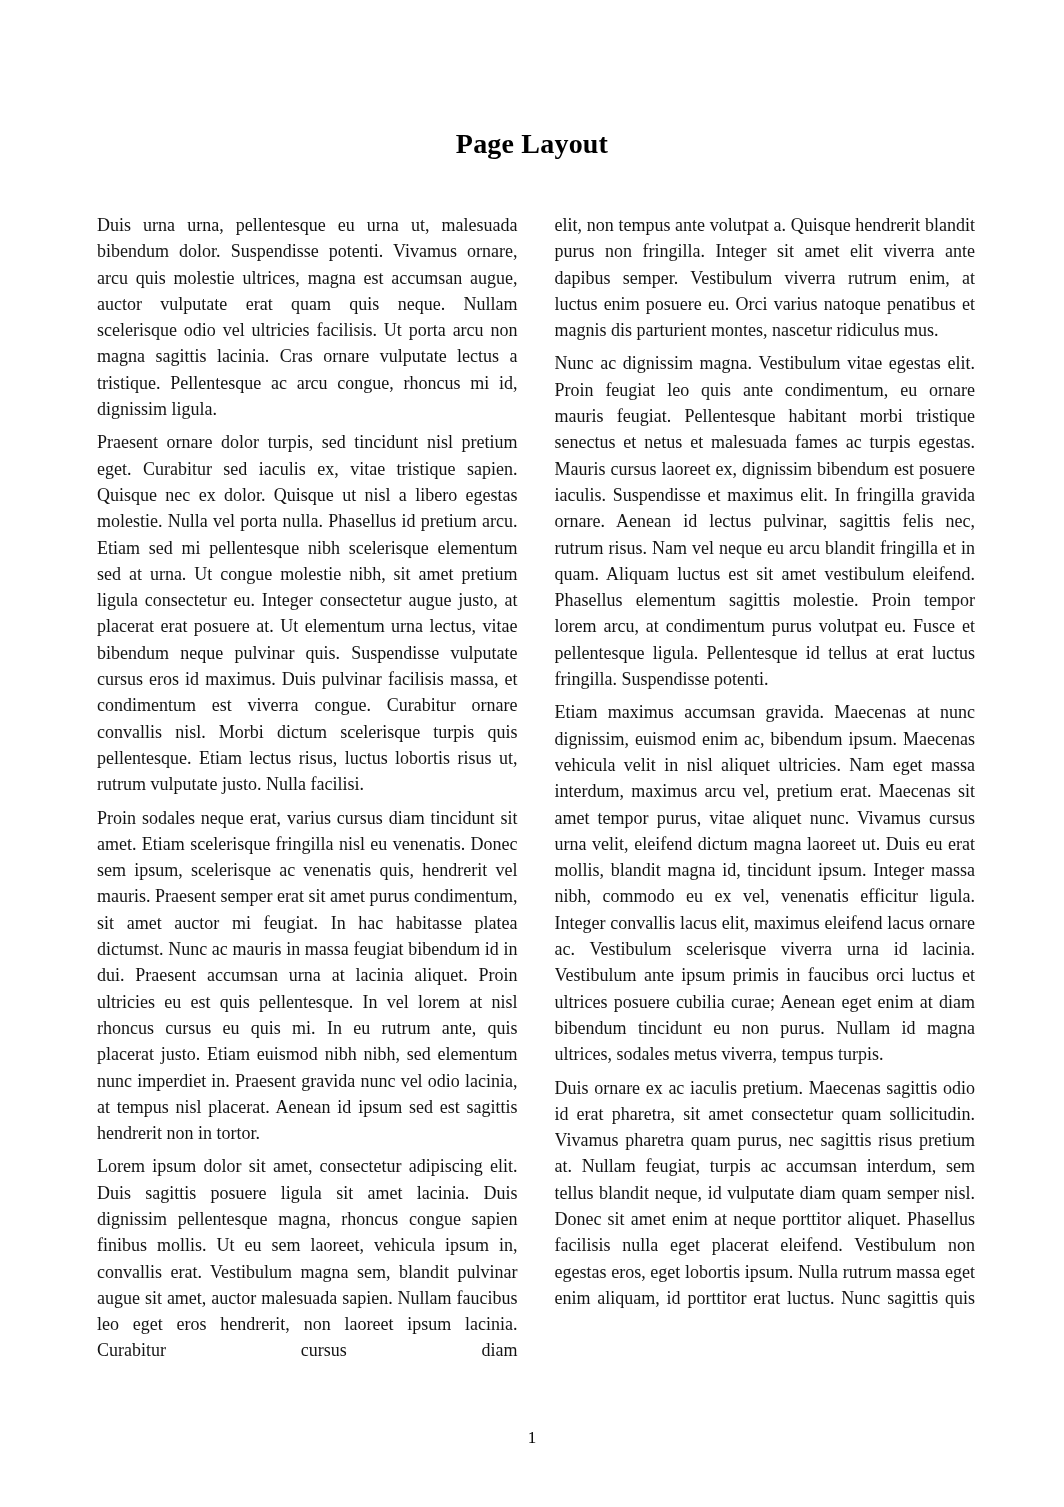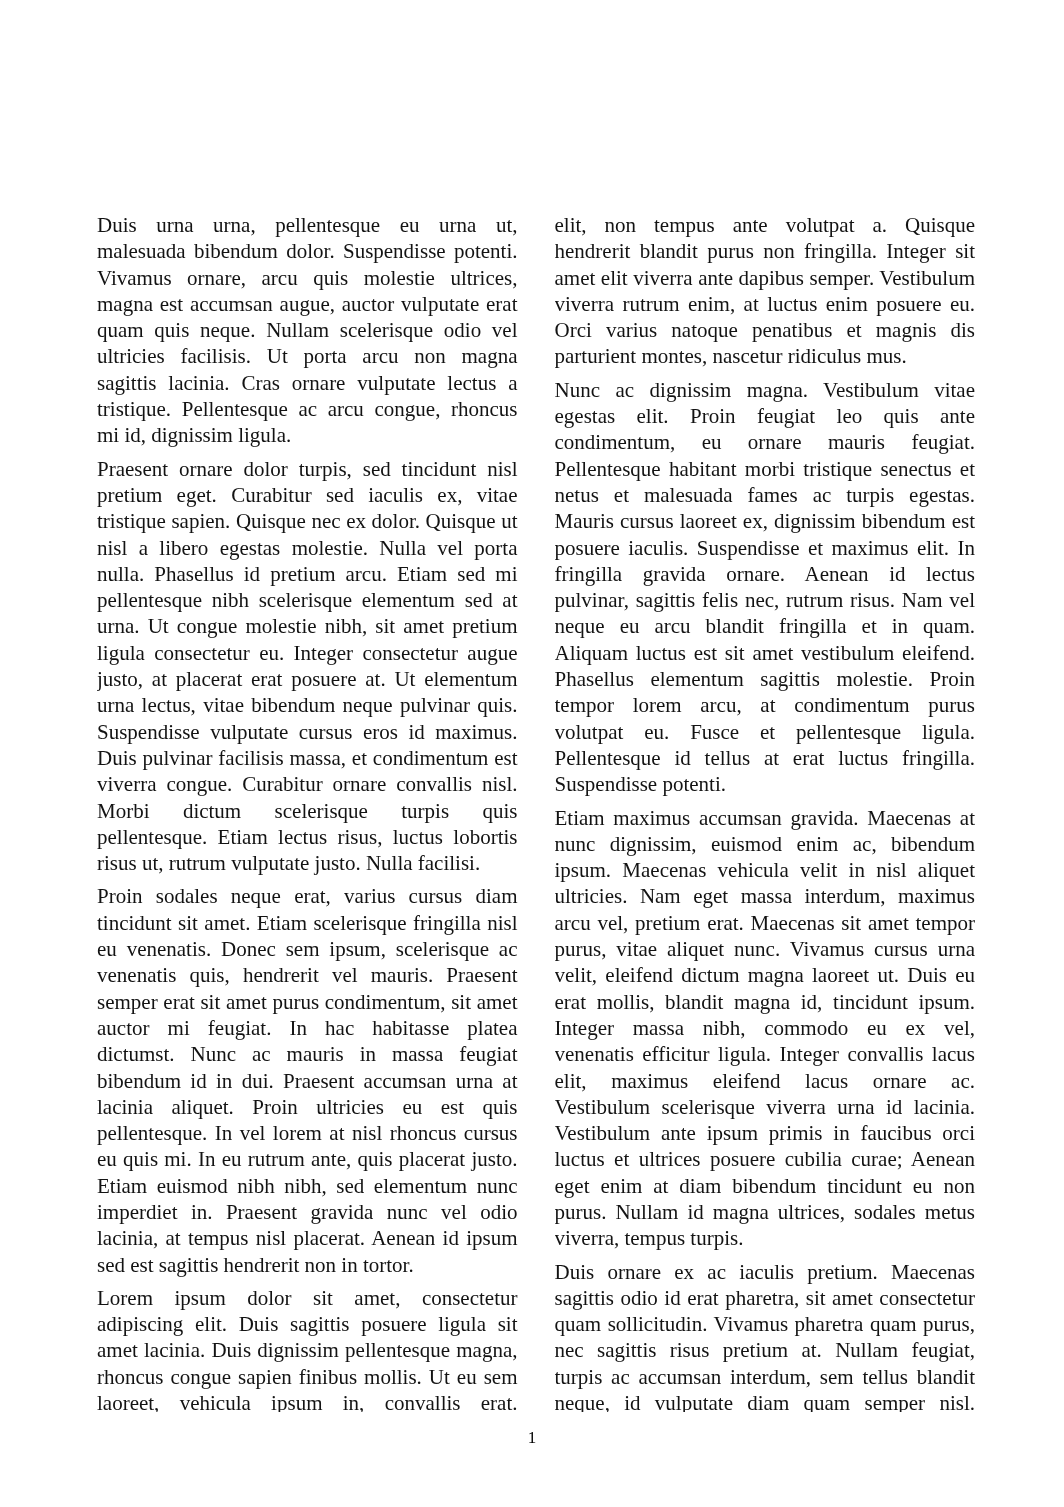--- a/index.html
+++ b/index.html
@@ -35,21 +35,21 @@
     width: 878px;
     height: 1200px;
     display: flex;
     gap: 37px;
   }
   .column {
     width: 421px;
     height: 100%;
     overflow: hidden;
     text-align: justify;
-    font-size: 21px;
+    font-size: 18px;
     line-height: 26.3px;
     hyphens: auto;
     -webkit-hyphens: auto;
   }
   .column p {
     margin: 0 0 7px 0;
   }
   .column p.continues {
     text-align-last: justify;
   }
@@ -61,20 +61,21 @@
     text-align: center;
     font-size: 17px;
     color: #000000;
   }
 </style>
 </head>
 <body>
 
 <div class="page">
 
+  <h1 class="doc-title">Page Layout</h1>
 
   <div class="columns">
 
     <div class="column">
       <p>Duis urna urna, pellentesque eu urna ut, malesuada bibendum dolor. Suspendisse potenti. Vivamus ornare, arcu quis molestie ultrices, magna est accumsan augue, auctor vulputate erat quam quis neque. Nullam scelerisque odio vel ultricies facilisis. Ut porta arcu non magna sagittis lacinia. Cras ornare vulputate lectus a tristique. Pellentesque ac arcu congue, rhoncus mi id, dignissim ligula.</p>
       <p>Praesent ornare dolor turpis, sed tincidunt nisl pretium eget. Curabitur sed iaculis ex, vitae tristique sapien. Quisque nec ex dolor. Quisque ut nisl a libero egestas molestie. Nulla vel porta nulla. Phasellus id pretium arcu. Etiam sed mi pellentesque nibh scelerisque elementum sed at urna. Ut congue molestie nibh, sit amet pretium ligula consectetur eu. Integer consectetur augue justo, at placerat erat posuere at. Ut elementum urna lectus, vitae bibendum neque pulvinar quis. Suspendisse vulputate cursus eros id maximus. Duis pulvinar facilisis massa, et condimentum est viverra congue. Curabitur ornare convallis nisl. Morbi dictum scelerisque turpis quis pellentesque. Etiam lectus risus, luctus lobortis risus ut, rutrum vulputate justo. Nulla facilisi.</p>
       <p>Proin sodales neque erat, varius cursus diam tincidunt sit amet. Etiam scelerisque fringilla nisl eu venenatis. Donec sem ipsum, scelerisque ac venenatis quis, hendrerit vel mauris. Praesent semper erat sit amet purus condimentum, sit amet auctor mi feugiat. In hac habitasse platea dictumst. Nunc ac mauris in massa feugiat bibendum id in dui. Praesent accumsan urna at lacinia aliquet. Proin ultricies eu est quis pellentesque. In vel lorem at nisl rhoncus cursus eu quis mi. In eu rutrum ante, quis placerat justo. Etiam euismod nibh nibh, sed elementum nunc imperdiet in. Praesent gravida nunc vel odio lacinia, at tempus nisl placerat. Aenean id ipsum sed est sagittis hendrerit non in tortor.</p>
       <p class="continues">Lorem ipsum dolor sit amet, consectetur adipiscing elit. Duis sagittis posuere ligula sit amet lacinia. Duis dignissim pellentesque magna, rhoncus congue sapien finibus mollis. Ut eu sem laoreet, vehicula ipsum in, convallis erat. Vestibulum magna sem, blandit pulvinar augue sit amet, auctor malesuada sapien. Nullam faucibus leo eget eros hendrerit, non laoreet ipsum lacinia. Curabitur cursus diam</p>
     </div>
 

